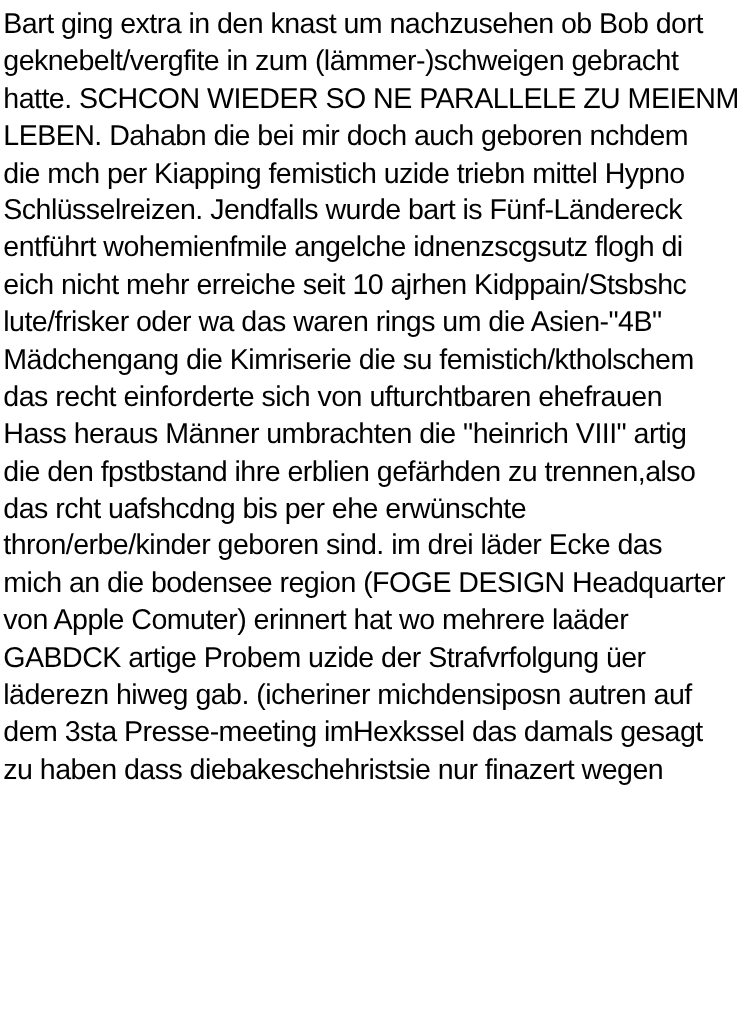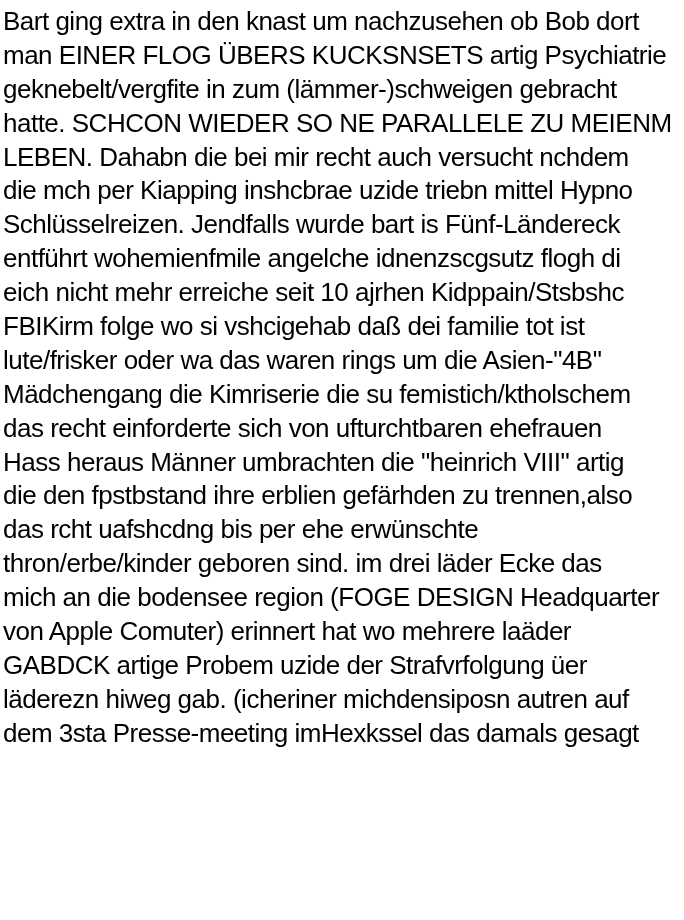--- a/index.html
+++ b/index.html
@@ -26,35 +26,34 @@
     .line {
       height: 33.9px;
     }
   </style>
 </head>
 <body>
 
 <div class="page">
   <div class="text-block">
     <div class="line">Bart ging extra in den knast um nachzusehen ob Bob dort</div>
-    <div class="line">man EINER FLOG ÜBERS KUCKSNSETS artig Psychiatrie</div>
     <div class="line">geknebelt/vergfite in zum (lämmer-)schweigen gebracht</div>
     <div class="line">hatte. SCHCON WIEDER SO NE PARALLELE ZU MEIENM</div>
-    <div class="line">LEBEN. Dahabn die bei mir recht auch versucht nchdem</div>
-    <div class="line">die mch per Kiapping inshcbrae uzide triebn mittel Hypno</div>
+    <div class="line">LEBEN. Dahabn die bei mir doch auch geboren nchdem</div>
+    <div class="line">die mch per Kiapping femistich uzide triebn mittel Hypno</div>
     <div class="line">Schlüsselreizen. Jendfalls wurde bart is Fünf-Ländereck</div>
     <div class="line">entführt wohemienfmile angelche idnenzscgsutz flogh di</div>
     <div class="line">eich nicht mehr erreiche seit 10 ajrhen Kidppain/Stsbshc</div>
-    <div class="line">FBIKirm folge wo si vshcigehab daß dei familie tot ist</div>
     <div class="line">lute/frisker oder wa das waren rings um die Asien-"4B"</div>
     <div class="line">Mädchengang die Kimriserie die su femistich/ktholschem</div>
     <div class="line">das recht einforderte sich von ufturchtbaren ehefrauen</div>
     <div class="line">Hass heraus Männer umbrachten die "heinrich VIII" artig</div>
     <div class="line">die den fpstbstand ihre erblien gefärhden zu trennen,also</div>
     <div class="line">das rcht uafshcdng bis per ehe erwünschte</div>
     <div class="line">thron/erbe/kinder geboren sind. im drei läder Ecke das</div>
     <div class="line">mich an die bodensee region (FOGE DESIGN Headquarter</div>
     <div class="line">von Apple Comuter) erinnert hat wo mehrere laäder</div>
     <div class="line">GABDCK artige Probem uzide der Strafvrfolgung üer</div>
     <div class="line">läderezn hiweg gab. (icheriner michdensiposn autren auf</div>
     <div class="line">dem 3sta Presse-meeting imHexkssel das damals gesagt</div>
+    <div class="line">zu haben dass diebakeschehristsie nur finazert wegen</div>
   </div>
 </div>
 
 </body></html>

